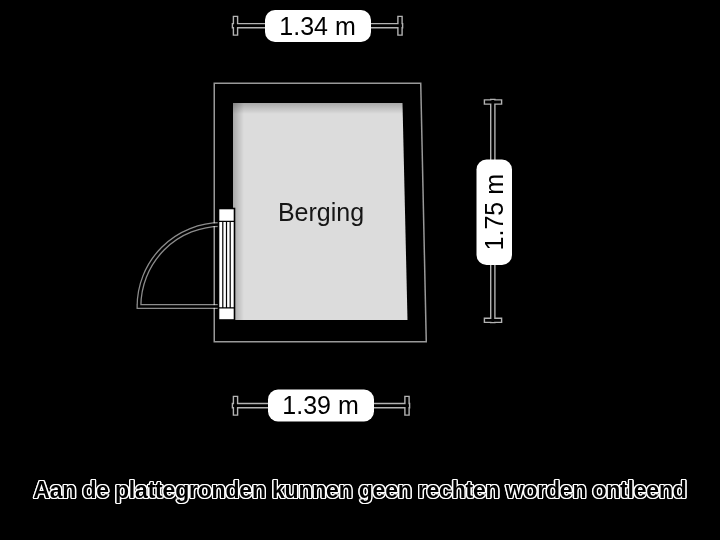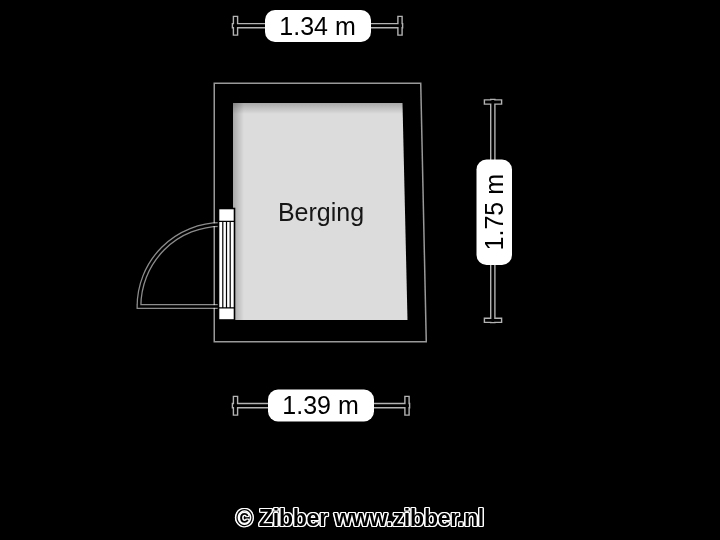--- a/index.html
+++ b/index.html
@@ -108,15 +108,15 @@
     </g>
 
     <g>
       <path d="M 235.5 398.5 V 413 M 234.5 405.6 H 407.5 M 407 398.5 V 413" fill="none" stroke="#ffffff" stroke-width="5.6" opacity="0.7" stroke-linecap="square"></path>
       <path d="M 235.5 398.5 V 413 M 234.5 405.6 H 407.5 M 407 398.5 V 413" fill="none" stroke="#000000" stroke-width="2.8" stroke-linecap="square"></path>
       <rect x="268" y="389.5" width="106" height="32" rx="10" fill="#ffffff"></rect>
       <text x="320.5" y="414.3" text-anchor="middle" class="dim-label-text">1.39 m</text>
     </g>
   </svg>
 
-  <div class="footer-line copyright">© Zibber www.zibber.nl</div>
+  <div class="footer-line disclaimer">Aan de plattegronden kunnen geen rechten worden ontleend</div>
 
 </div>
 
 </body></html>

